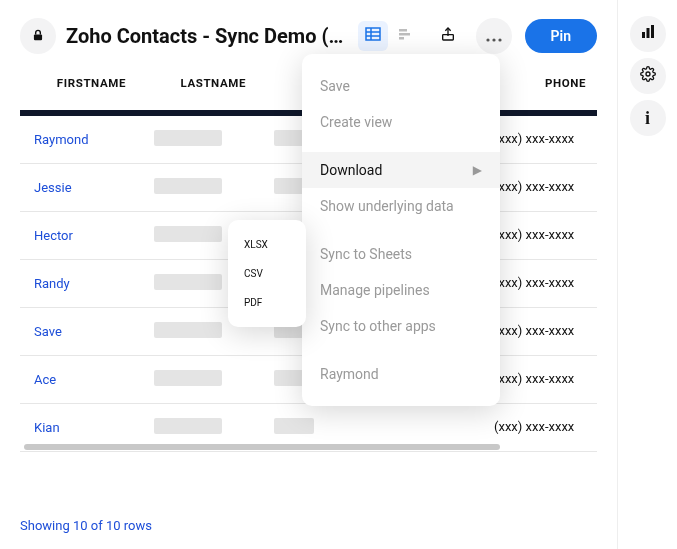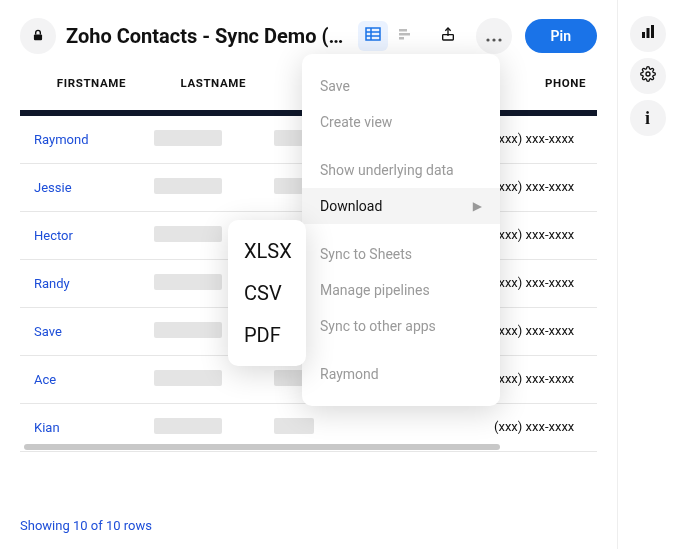--- a/index.html
+++ b/index.html
@@ -33,21 +33,21 @@
   .footer { position: absolute; left: 20px; bottom: 16px; font-size: 13px; color: #1d4ed8; }
 
   
   .menu { position: absolute; left: 302px; top: 54px; width: 198px; background: #fff; border-radius: 10px; box-shadow: 0 6px 30px rgba(0,0,0,0.16); padding: 14px 0; z-index: 10; }
   .menu-item { padding: 10px 18px; font-size: 14px; color: #9a9a9a; cursor: pointer; display: flex; align-items: center; justify-content: space-between; }
   .menu-item.enabled { color: #111; }
   .menu-item.hover { background: #f4f4f4; }
   .menu-sep { height: 12px; }
 
   .submenu { position: absolute; left: 228px; top: 220px; width: 78px; background: #fff; border-radius: 10px; box-shadow: 0 6px 30px rgba(0,0,0,0.16); padding: 10px 0px; z-index: 11; }
-  .submenu-item { padding: 9px 16px; font-size: 20px; color: #111; cursor: pointer; }
+  .submenu-item { padding: 9px 16px; font-size: 10px; color: #111; cursor: pointer; }
 
   .chev-right { font-size: 12px; color: #999; }
 </style>
 </head>
 <body>
 
 <div class="main">
   <div class="header">
     <div class="circ-btn">
       <span>
@@ -168,27 +168,27 @@
   <div class="footer">Showing 10 of 10 rows</div>
 
   <div class="menu">
     <div class="menu-item">
         <span>Save</span>
       </div>
     <div class="menu-item">
         <span>Create view</span>
       </div>
     <div class="menu-sep"></div>
-    <div class="menu-item">
-        <span>Show underlying data</span>
-      </div>
     <div class="menu-item enabled hover">
       <span>Download</span>
       <span class="chev-right">▶</span>
     </div>
+    <div class="menu-item">
+        <span>Show underlying data</span>
+      </div>
     <div class="menu-sep"></div>
     <div class="menu-item">
         <span>Sync to Sheets</span>
       </div>
     <div class="menu-item">
         <span>Manage pipelines</span>
       </div>
     <div class="menu-item">
         <span>Sync to other apps</span>
       </div>

